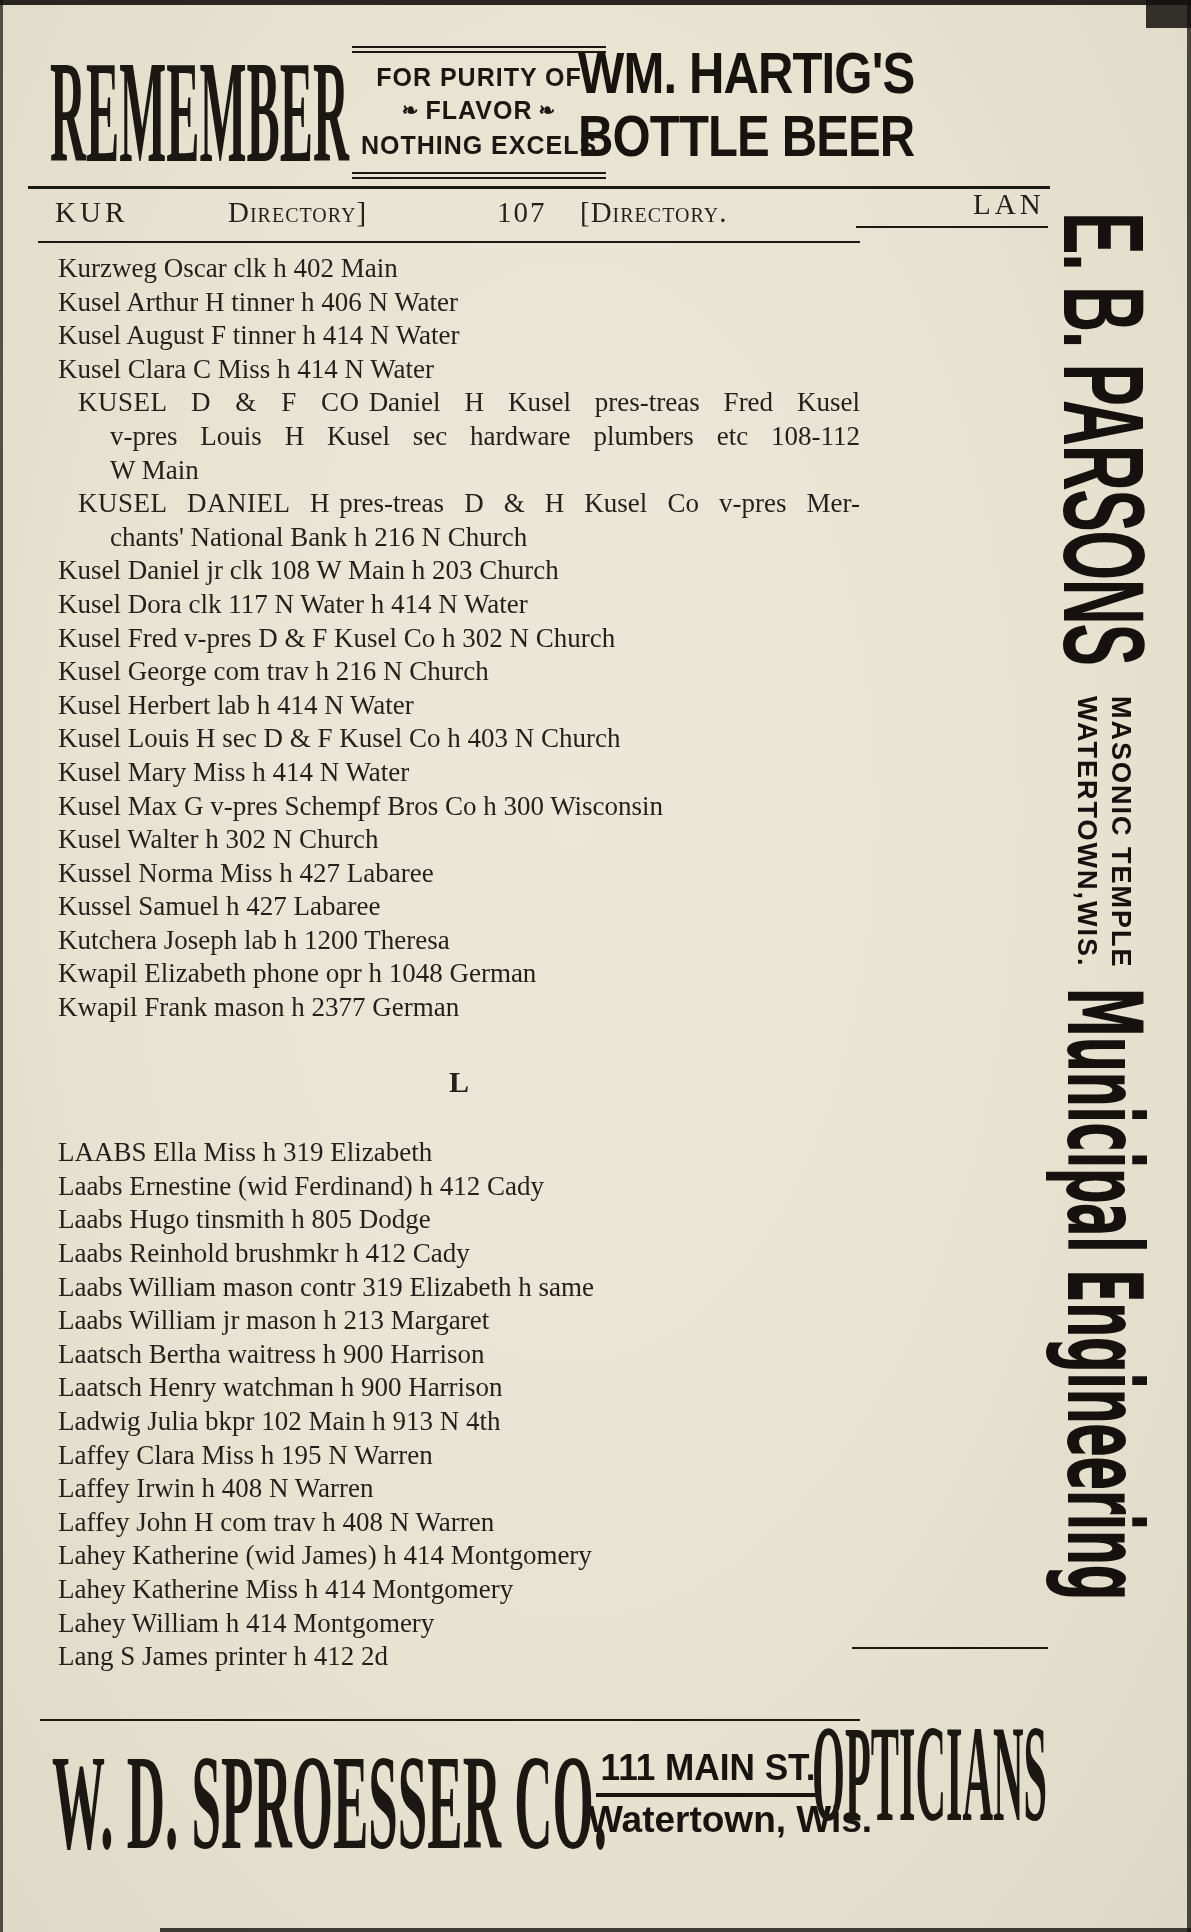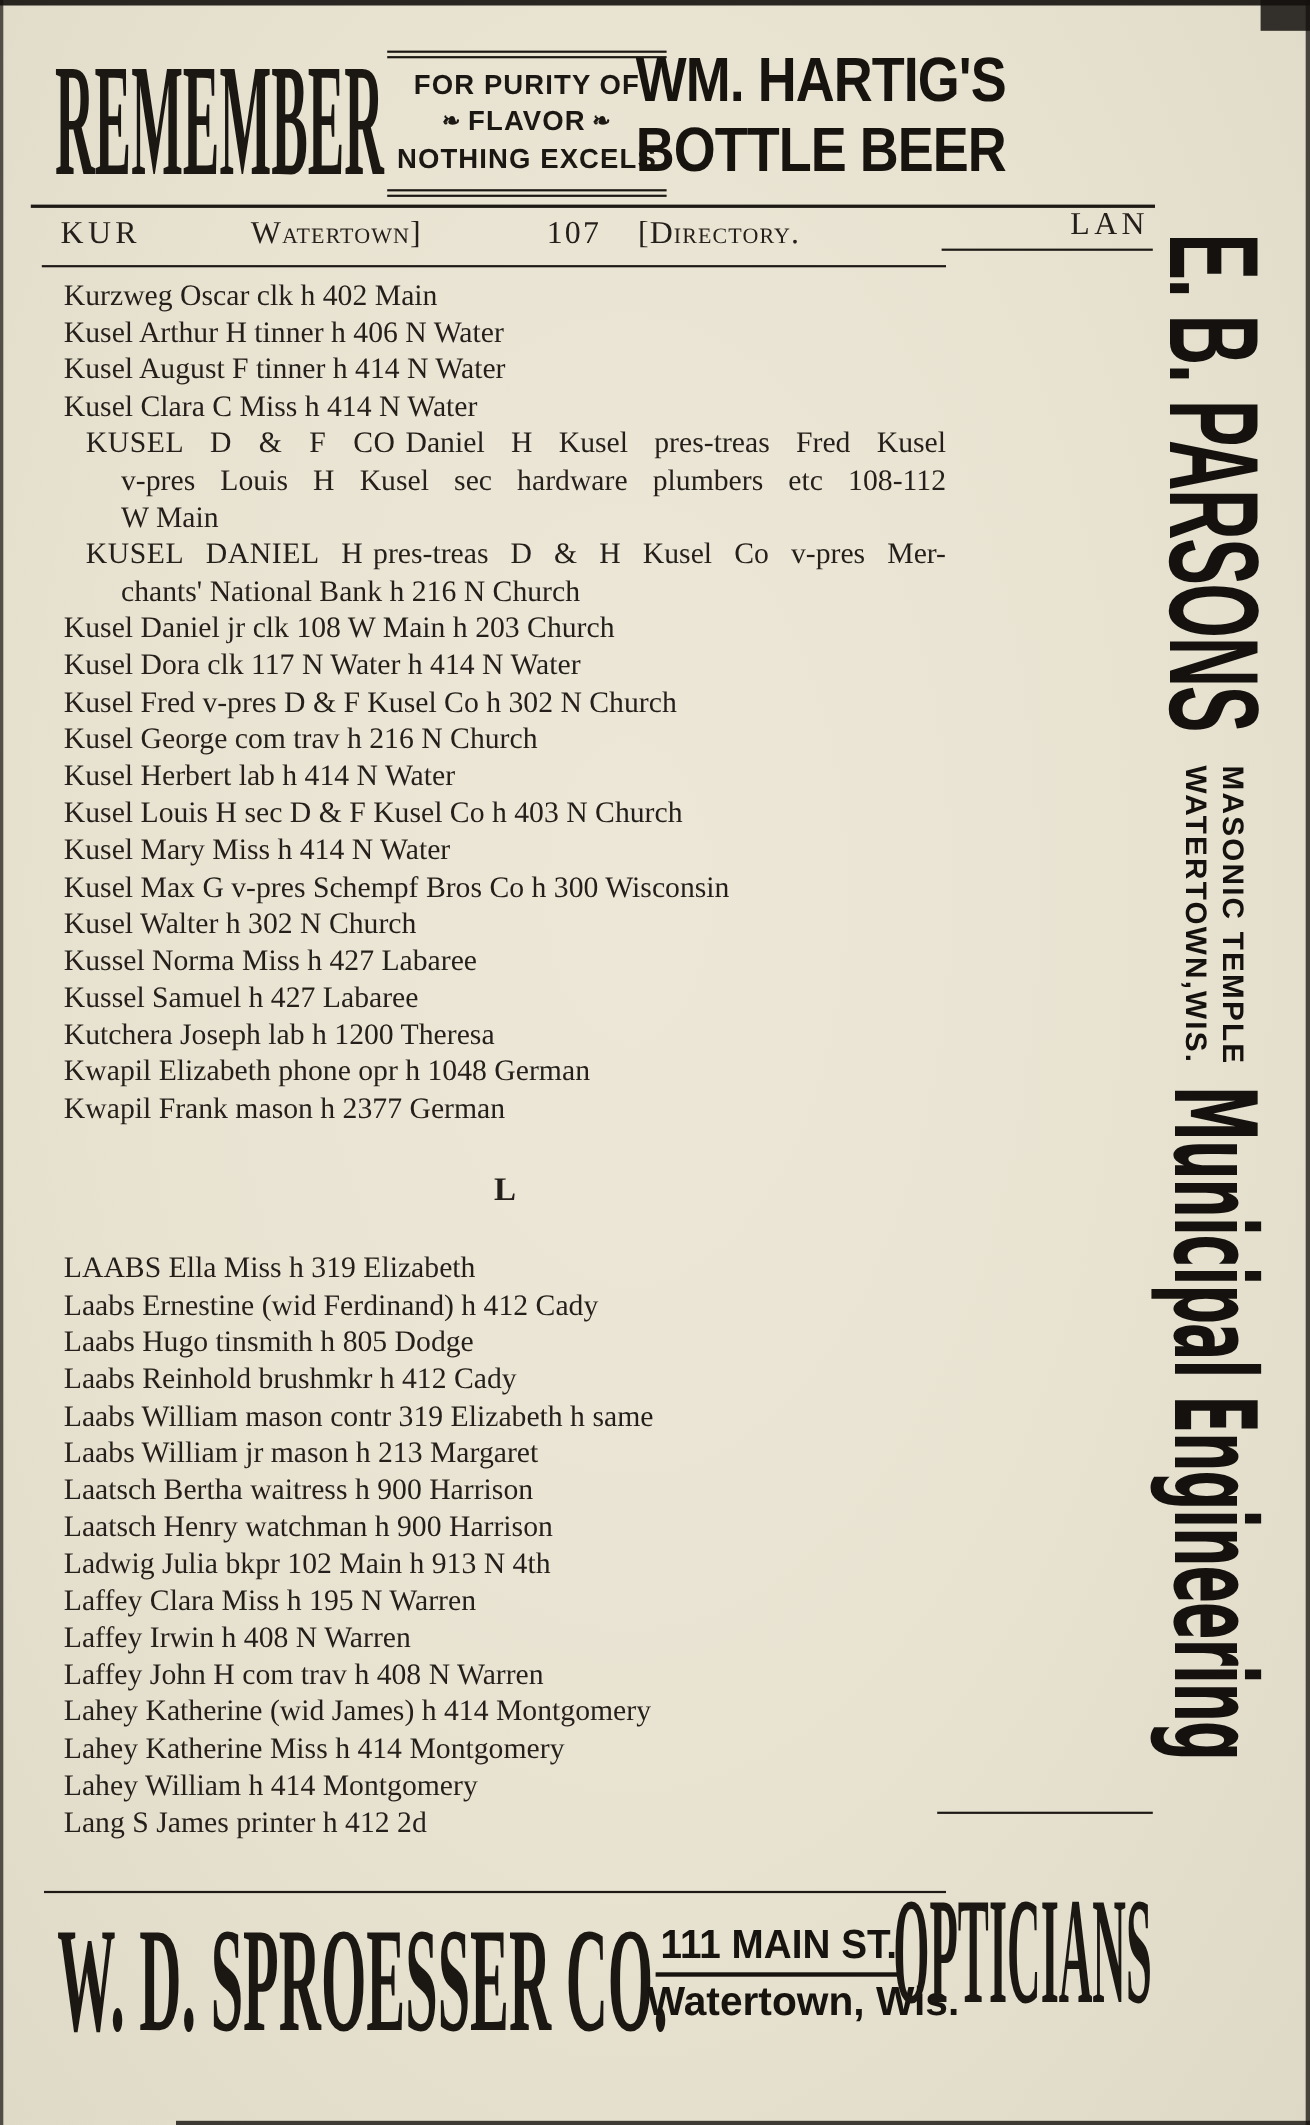--- a/index.html
+++ b/index.html
@@ -80,21 +80,21 @@
   </div>
 
   <div id="brand" class="abs">
     <div class="bl">WM. HARTIG'S</div>
     <div class="bl">BOTTLE BEER</div>
   </div>
 
   <div class="rule" style="left:28px;top:186px;width:1022px;height:3px;"></div>
 
   <div class="head-txt guide" style="left:55px;top:196px;">KUR</div>
-  <div class="head-txt sc" style="left:228px;top:196px;">Watertown]</div>
+  <div class="head-txt sc" style="left:228px;top:196px;">Directory]</div>
   <div class="head-txt" style="left:497px;top:196px;letter-spacing:2px;">107</div>
   <div class="head-txt sc" style="left:580px;top:196px;">[Directory.</div>
   <div class="head-txt guide" style="left:973px;top:188px;">LAN</div>
 
   <div class="rule" style="left:38px;top:241px;width:822px;height:2px;"></div>
   <div class="rule" style="left:856px;top:226px;width:192px;height:2px;"></div>
 
   <div id="col">
       <div class="entry">
         <div class="entry-first"><span>Kurzweg Oscar clk h 402 Main</span></div>

